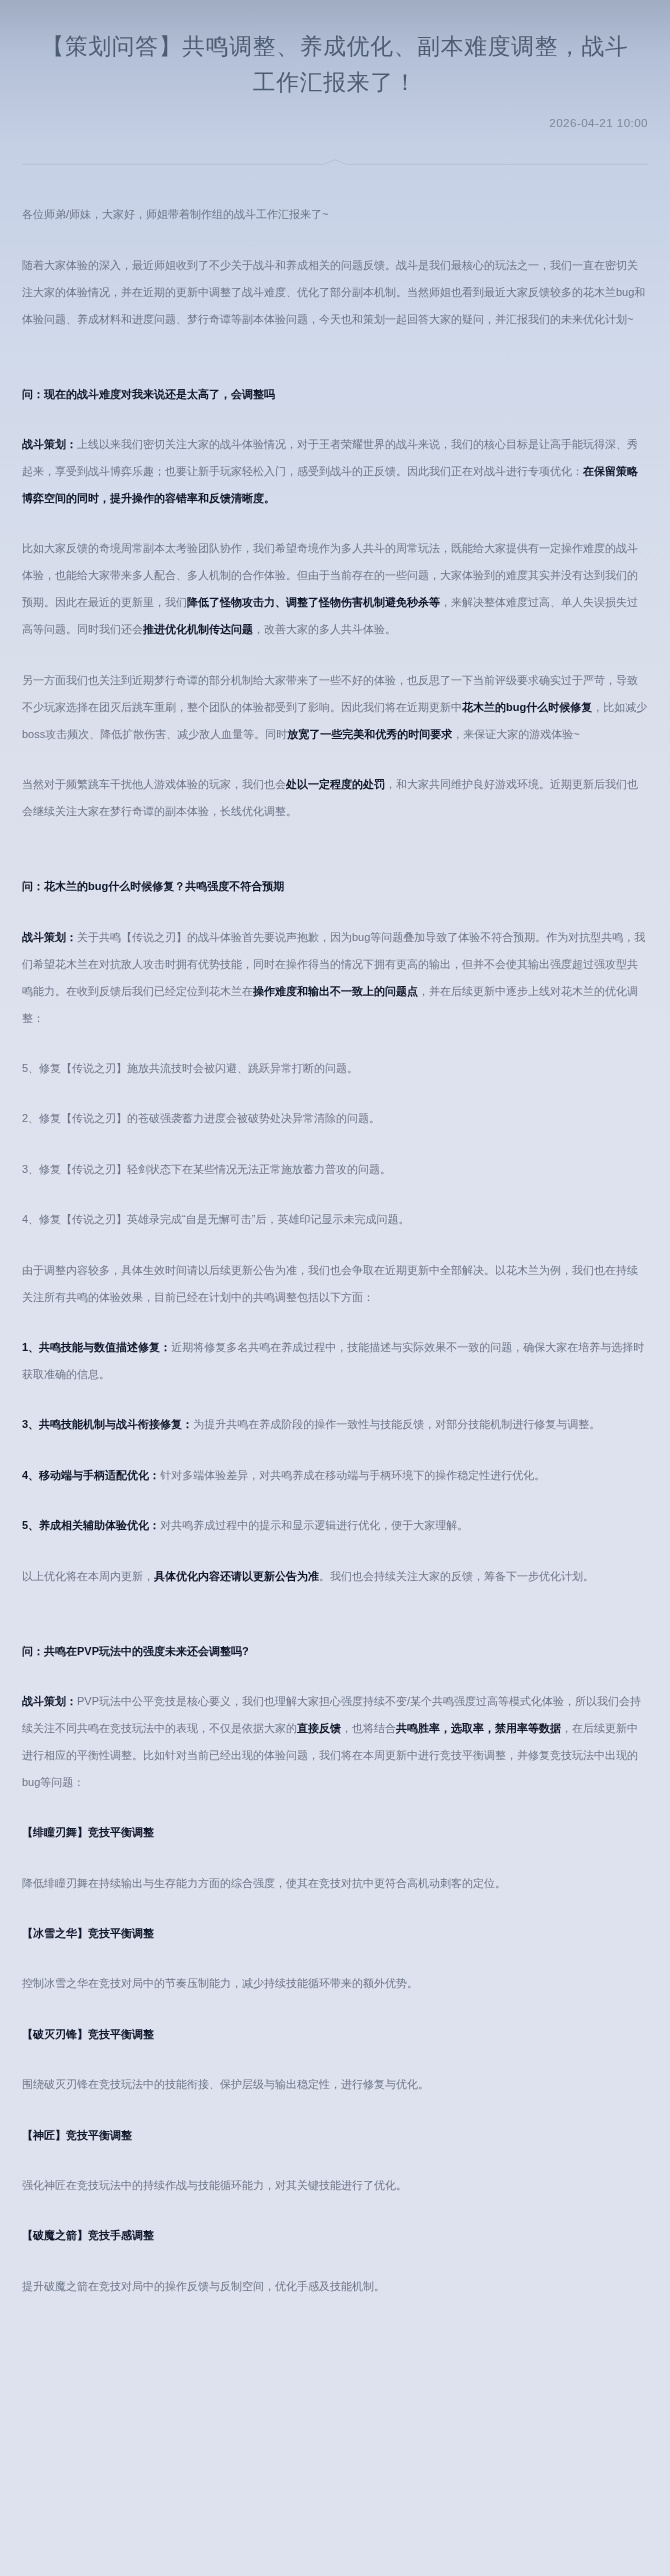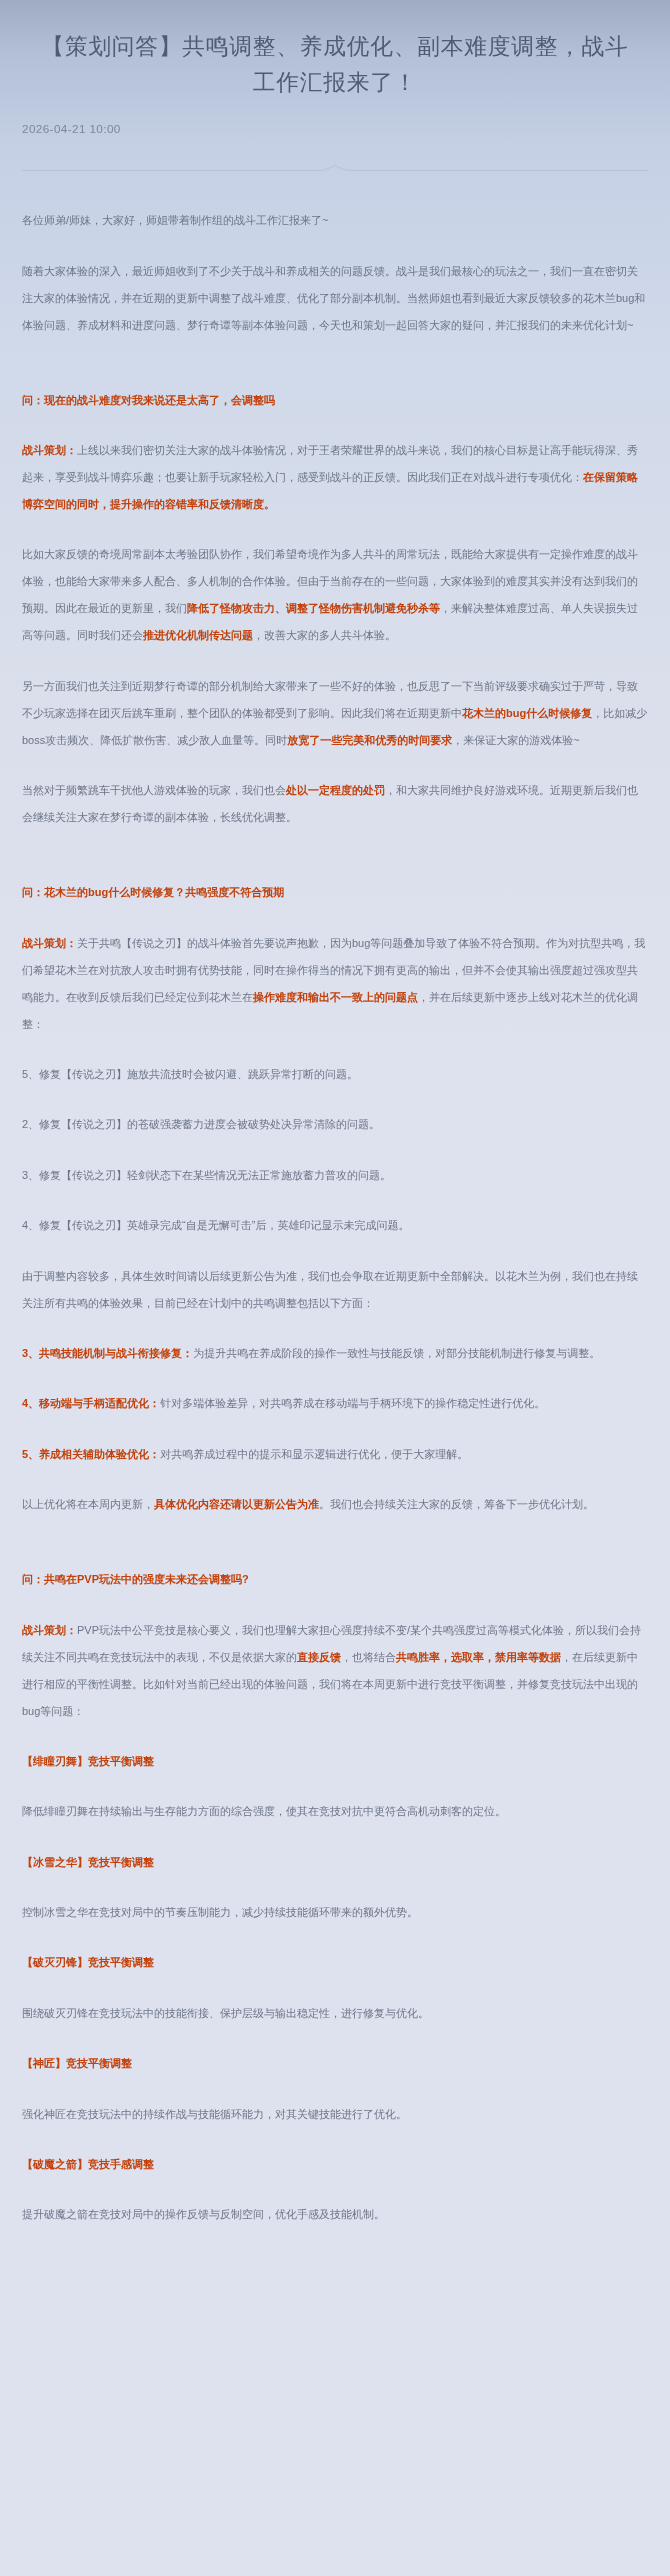--- a/index.html
+++ b/index.html
@@ -8,25 +8,25 @@
     background:linear-gradient(180deg,#a0acc2 0px,#b4c0d7 55px,#c5d0e5 148px,#d0d9ea 336px,#dadfeb 703px,#dee2ee 1094px,#dee2ee 100%);
     font-family:"Liberation Sans","DejaVu Sans",sans-serif;
     -webkit-font-smoothing:antialiased;
   }
   .page{padding:23.4px 22px 0;}
   .title{
     margin:4.7px 11px 0;
     color:#4e5c72;font-size:22.7px;line-height:36px;font-weight:normal;
     text-align:center;letter-spacing:0.8px;
   }
-  .date{margin-top:22px;color:#7d8799;font-size:11.7px;text-align:left;letter-spacing:0.4px;}
+  .date{margin-top:16px;color:#7d8799;font-size:11.7px;text-align:right;letter-spacing:0.4px;}
   .divider{display:block;margin:28px auto 0;width:626px;height:10.2px;}
   .article{margin-top:34px;}
   .blk{color:#6b7487;font-size:11px;line-height:27px;margin:0 0 23.4px;}
-  .blk strong{color:#c2410c;font-weight:bold;text-align:center;}
+  .blk strong{color:#0f172a;font-weight:bold;text-align:center;}
   .q{font-weight:bold;color:#4a5467;margin-top:48px;}
   .sub{font-weight:bold;color:#4a5467;}
 </style>
 </head>
 <body>
 
 <div class="page">
   <h1 class="title">【策划问答】共鸣调整、养成优化、副本难度调整，战斗工作汇报来了！</h1>
   <div class="date">2026-04-21 10:00</div>
   <svg class="divider" viewBox="0 0 802 13" xmlns="http://www.w3.org/2000/svg">
@@ -40,20 +40,21 @@
       <div class="blk p"><span>比如大家反馈的奇境周常副本太考验团队协作，我们希望奇境作为多人共斗的周常玩法，既能给大家提供有一定操作难度的战斗体验，也能给大家带来多人配合、多人机制的合作体验。但由于当前存在的一些问题，大家体验到的难度其实并没有达到我们的预期。因此在最近的更新里，我们</span><strong>降低了怪物攻击力、调整了怪物伤害机制避免秒杀等</strong><span>，来解决整体难度过高、单人失误损失过高等问题。同时我们还会</span><strong>推进优化机制传达问题</strong><span>，改善大家的多人共斗体验。</span></div>
       <div class="blk p"><span>另一方面我们也关注到近期梦行奇谭的部分机制给大家带来了一些不好的体验，也反思了一下当前评级要求确实过于严苛，导致不少玩家选择在团灭后跳车重刷，整个团队的体验都受到了影响。因此我们将在近期更新中</span><strong>花木兰的bug什么时候修复</strong><span>，比如减少boss攻击频次、降低扩散伤害、减少敌人血量等。同时</span><strong>放宽了一些完美和优秀的时间要求</strong><span>，来保证大家的游戏体验~</span></div>
       <div class="blk p"><span>当然对于频繁跳车干扰他人游戏体验的玩家，我们也会</span><strong>处以一定程度的处罚</strong><span>，和大家共同维护良好游戏环境。近期更新后我们也会继续关注大家在梦行奇谭的副本体验，长线优化调整。</span></div>
       <div class="blk q"><strong>问：花木兰的bug什么时候修复？共鸣强度不符合预期</strong></div>
       <div class="blk p"><strong>战斗策划：</strong><span>关于共鸣【传说之刃】的战斗体验首先要说声抱歉，因为bug等问题叠加导致了体验不符合预期。作为对抗型共鸣，我们希望花木兰在对抗敌人攻击时拥有优势技能，同时在操作得当的情况下拥有更高的输出，但并不会使其输出强度超过强攻型共鸣能力。在收到反馈后我们已经定位到花木兰在</span><strong>操作难度和输出不一致上的问题点</strong><span>，并在后续更新中逐步上线对花木兰的优化调整：</span></div>
       <div class="blk p"><span>5、修复【传说之刃】施放共流技时会被闪避、跳跃异常打断的问题。</span></div>
       <div class="blk p"><span>2、修复【传说之刃】的苍破强袭蓄力进度会被破势处决异常清除的问题。</span></div>
       <div class="blk p"><span>3、修复【传说之刃】轻剑状态下在某些情况无法正常施放蓄力普攻的问题。</span></div>
       <div class="blk p"><span>4、修复【传说之刃】英雄录完成“自是无懈可击”后，英雄印记显示未完成问题。</span></div>
       <div class="blk p"><span>由于调整内容较多，具体生效时间请以后续更新公告为准，我们也会争取在近期更新中全部解决。以花木兰为例，我们也在持续关注所有共鸣的体验效果，目前已经在计划中的共鸣调整包括以下方面：</span></div>
+      <div class="blk p"><strong>1、共鸣技能与数值描述修复：</strong><span>近期将修复多名共鸣在养成过程中，技能描述与实际效果不一致的问题，确保大家在培养与选择时获取准确的信息。</span></div>
       <div class="blk p"><strong>3、共鸣技能机制与战斗衔接修复：</strong><span>为提升共鸣在养成阶段的操作一致性与技能反馈，对部分技能机制进行修复与调整。</span></div>
       <div class="blk p"><strong>4、移动端与手柄适配优化：</strong><span>针对多端体验差异，对共鸣养成在移动端与手柄环境下的操作稳定性进行优化。</span></div>
       <div class="blk p"><strong>5、养成相关辅助体验优化：</strong><span>对共鸣养成过程中的提示和显示逻辑进行优化，便于大家理解。</span></div>
       <div class="blk p"><span>以上优化将在本周内更新，</span><strong>具体优化内容还请以更新公告为准</strong><span>。我们也会持续关注大家的反馈，筹备下一步优化计划。</span></div>
       <div class="blk q"><strong>问：共鸣在PVP玩法中的强度未来还会调整吗?</strong></div>
       <div class="blk p"><strong>战斗策划：</strong><span>PVP玩法中公平竞技是核心要义，我们也理解大家担心强度持续不变/某个共鸣强度过高等模式化体验，所以我们会持续关注不同共鸣在竞技玩法中的表现，不仅是依据大家的</span><strong>直接反馈</strong><span>，也将结合</span><strong>共鸣胜率，选取率，禁用率等数据</strong><span>，在后续更新中进行相应的平衡性调整。比如针对当前已经出现的体验问题，我们将在本周更新中进行竞技平衡调整，并修复竞技玩法中出现的bug等问题：</span></div>
       <div class="blk sub"><strong>【绯瞳刃舞】竞技平衡调整</strong></div>
       <div class="blk p"><span>降低绯瞳刃舞在持续输出与生存能力方面的综合强度，使其在竞技对抗中更符合高机动刺客的定位。</span></div>
       <div class="blk sub"><strong>【冰雪之华】竞技平衡调整</strong></div>
       <div class="blk p"><span>控制冰雪之华在竞技对局中的节奏压制能力，减少持续技能循环带来的额外优势。</span></div>

